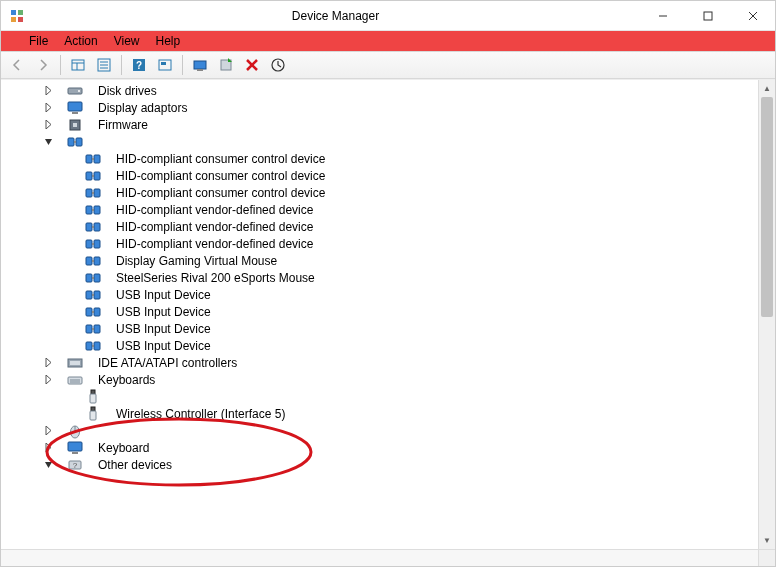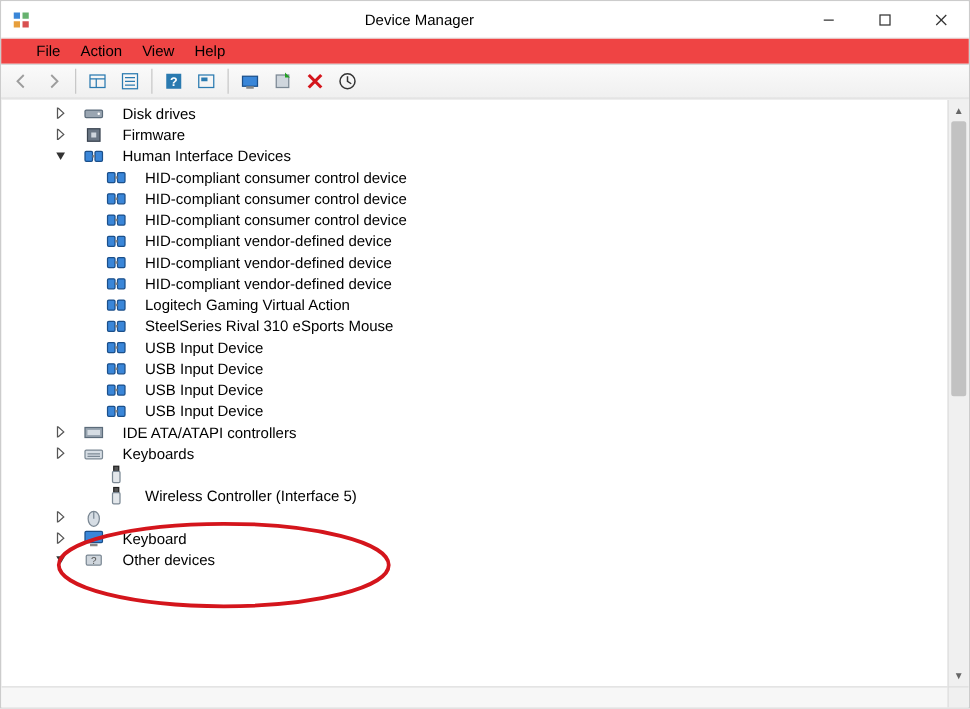--- a/index.html
+++ b/index.html
@@ -340,38 +340,51 @@
         </div>
         <div class="row">
           <span class="indent" style="width: 30px;"></span>
           <span class="twisty ">
             <svg>
               <use href="#tw-closed"></use>
             </svg>
           </span>
           <span class="devicon">
             <svg>
+              <use href="#ic-monitor"></use>
+            </svg>
+          </span>
+          <span class="label">Display adaptors</span>
+        </div>
+        <div class="row">
+          <span class="indent" style="width: 30px;"></span>
+          <span class="twisty ">
+            <svg>
+              <use href="#tw-closed"></use>
+            </svg>
+          </span>
+          <span class="devicon">
+            <svg>
               <use href="#ic-chip"></use>
             </svg>
           </span>
           <span class="label">Firmware</span>
         </div>
         <div class="row">
           <span class="indent" style="width: 30px;"></span>
           <span class="twisty ">
             <svg>
               <use href="#tw-open"></use>
             </svg>
           </span>
           <span class="devicon">
             <svg>
               <use href="#ic-hid"></use>
             </svg>
           </span>
-          <span class="label">Human Interface Devices</span>
         </div>
         <div class="row">
           <span class="indent" style="width: 48px;"></span>
           <span class="twisty none"></span>
           <span class="devicon">
             <svg>
               <use href="#ic-hid"></use>
             </svg>
           </span>
           <span class="label">HID-compliant consumer control device</span>
@@ -427,31 +440,31 @@
           <span class="label">HID-compliant vendor-defined device</span>
         </div>
         <div class="row">
           <span class="indent" style="width: 48px;"></span>
           <span class="twisty none"></span>
           <span class="devicon">
             <svg>
               <use href="#ic-hid"></use>
             </svg>
           </span>
-          <span class="label">Logitech Gaming Virtual Action</span>
-        </div>
-        <div class="row">
-          <span class="indent" style="width: 48px;"></span>
-          <span class="twisty none"></span>
-          <span class="devicon">
-            <svg>
-              <use href="#ic-hid"></use>
-            </svg>
-          </span>
-          <span class="label">SteelSeries Rival 310 eSports Mouse</span>
+          <span class="label">Display Gaming Virtual Mouse</span>
+        </div>
+        <div class="row">
+          <span class="indent" style="width: 48px;"></span>
+          <span class="twisty none"></span>
+          <span class="devicon">
+            <svg>
+              <use href="#ic-hid"></use>
+            </svg>
+          </span>
+          <span class="label">SteelSeries Rival 200 eSports Mouse</span>
         </div>
         <div class="row">
           <span class="indent" style="width: 48px;"></span>
           <span class="twisty none"></span>
           <span class="devicon">
             <svg>
               <use href="#ic-hid"></use>
             </svg>
           </span>
           <span class="label">USB Input Device</span>

